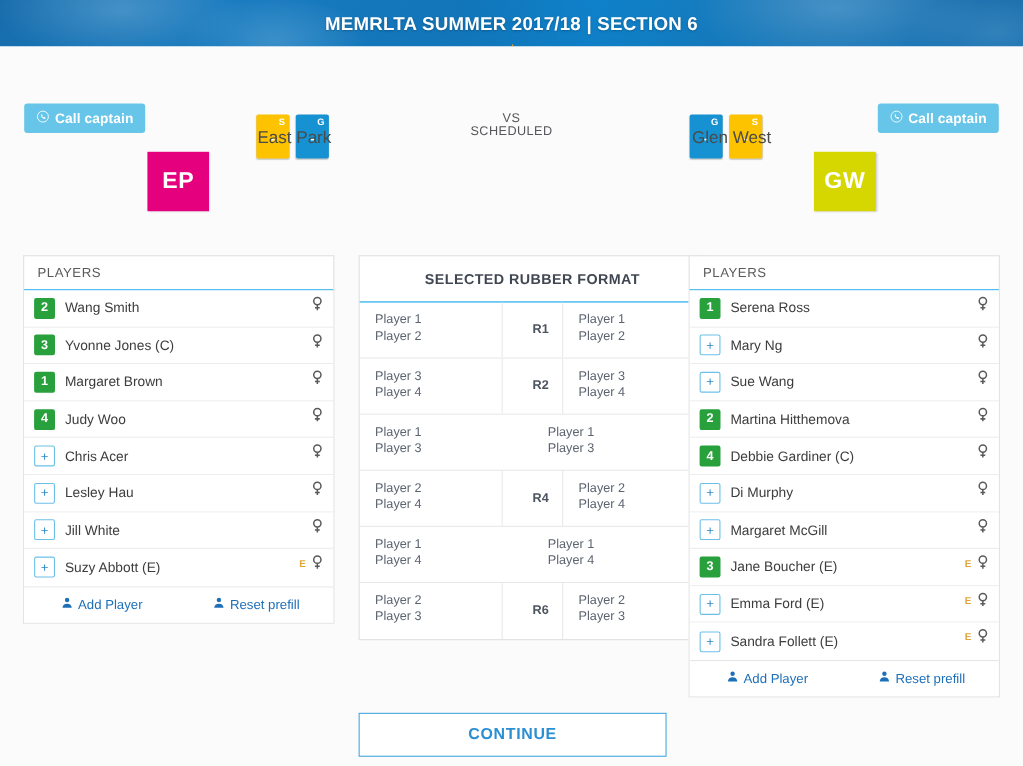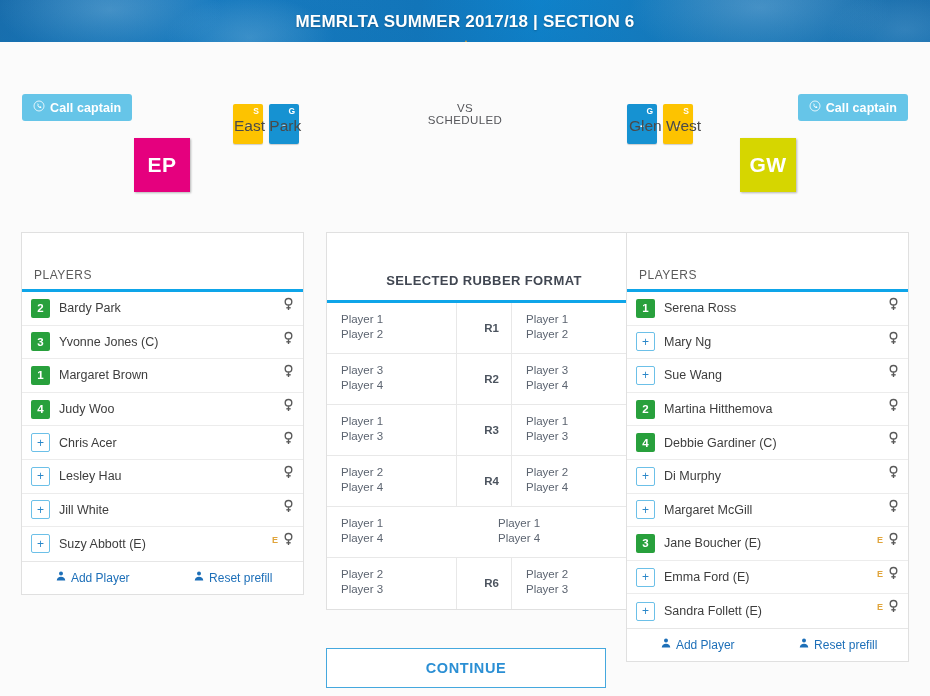--- a/index.html
+++ b/index.html
@@ -178,25 +178,24 @@
   }
   .panel.left  { left: 21px;  width: 283px; }
   .panel.right { left: 626px; width: 283px; }
   .panel.center{ left: 326px; width: 316px; }
 
   .panel-header {
     height: 31px;
     display: flex;
     align-items: center;
     padding: 0 12px;
-    border-bottom: 3px solid #0ea5e9;
+    border-bottom: 1px solid #0ea5e9;
     font-size: 12px;
     color: #5a5a5a;
     letter-spacing: .5px;
-    margin-top: 28px;
   }
   .panel-header.center {
     height: 42px;
     justify-content: center;
     font-size: 13px;
     font-weight: bold;
     color: #3f4category;
     color: #414752;
     letter-spacing: .4px;
   }
@@ -402,21 +401,21 @@
   <div class="team-logo right">GW</div>
 </div>
 
 <div class="columns">
 
   <div class="panel left" id="home-panel">
     <div class="panel-header">PLAYERS</div>
     <div id="home-players-list">
         <div class="player-row">
           <div class="badge num">2</div>
-          <div class="player-name">Bardy Park</div>
+          <div class="player-name">Wang Smith</div>
           <div class="venus-icon"><svg width="11" height="15" viewBox="0 0 12 16">
               <circle cx="6" cy="5" r="3.6" fill="none" stroke="#5a5a5a" stroke-width="1.5"></circle>
               <path d="M6 8.8 V14" stroke="#5a5a5a" stroke-width="1.5"></path>
               <path d="M3.6 11.6 H8.4" stroke="#5a5a5a" stroke-width="1.5"></path>
             </svg></div>
         </div>
         <div class="player-row">
           <div class="badge num">3</div>
           <div class="player-name">Yvonne Jones (C)</div>
           <div class="venus-icon"><svg width="11" height="15" viewBox="0 0 12 16">
@@ -526,21 +525,20 @@
           <div class="rf-cell side">
             <div>Player 3</div>
             <div>Player 4</div>
           </div>
         </div>
         <div class="rf-row">
           <div class="rf-cell side">
             <div>Player 1</div>
             <div>Player 3</div>
           </div>
-          <div class="rf-cell mid">R3</div>
           <div class="rf-cell side">
             <div>Player 1</div>
             <div>Player 3</div>
           </div>
         </div>
         <div class="rf-row">
           <div class="rf-cell side">
             <div>Player 2</div>
             <div>Player 4</div>
           </div>

